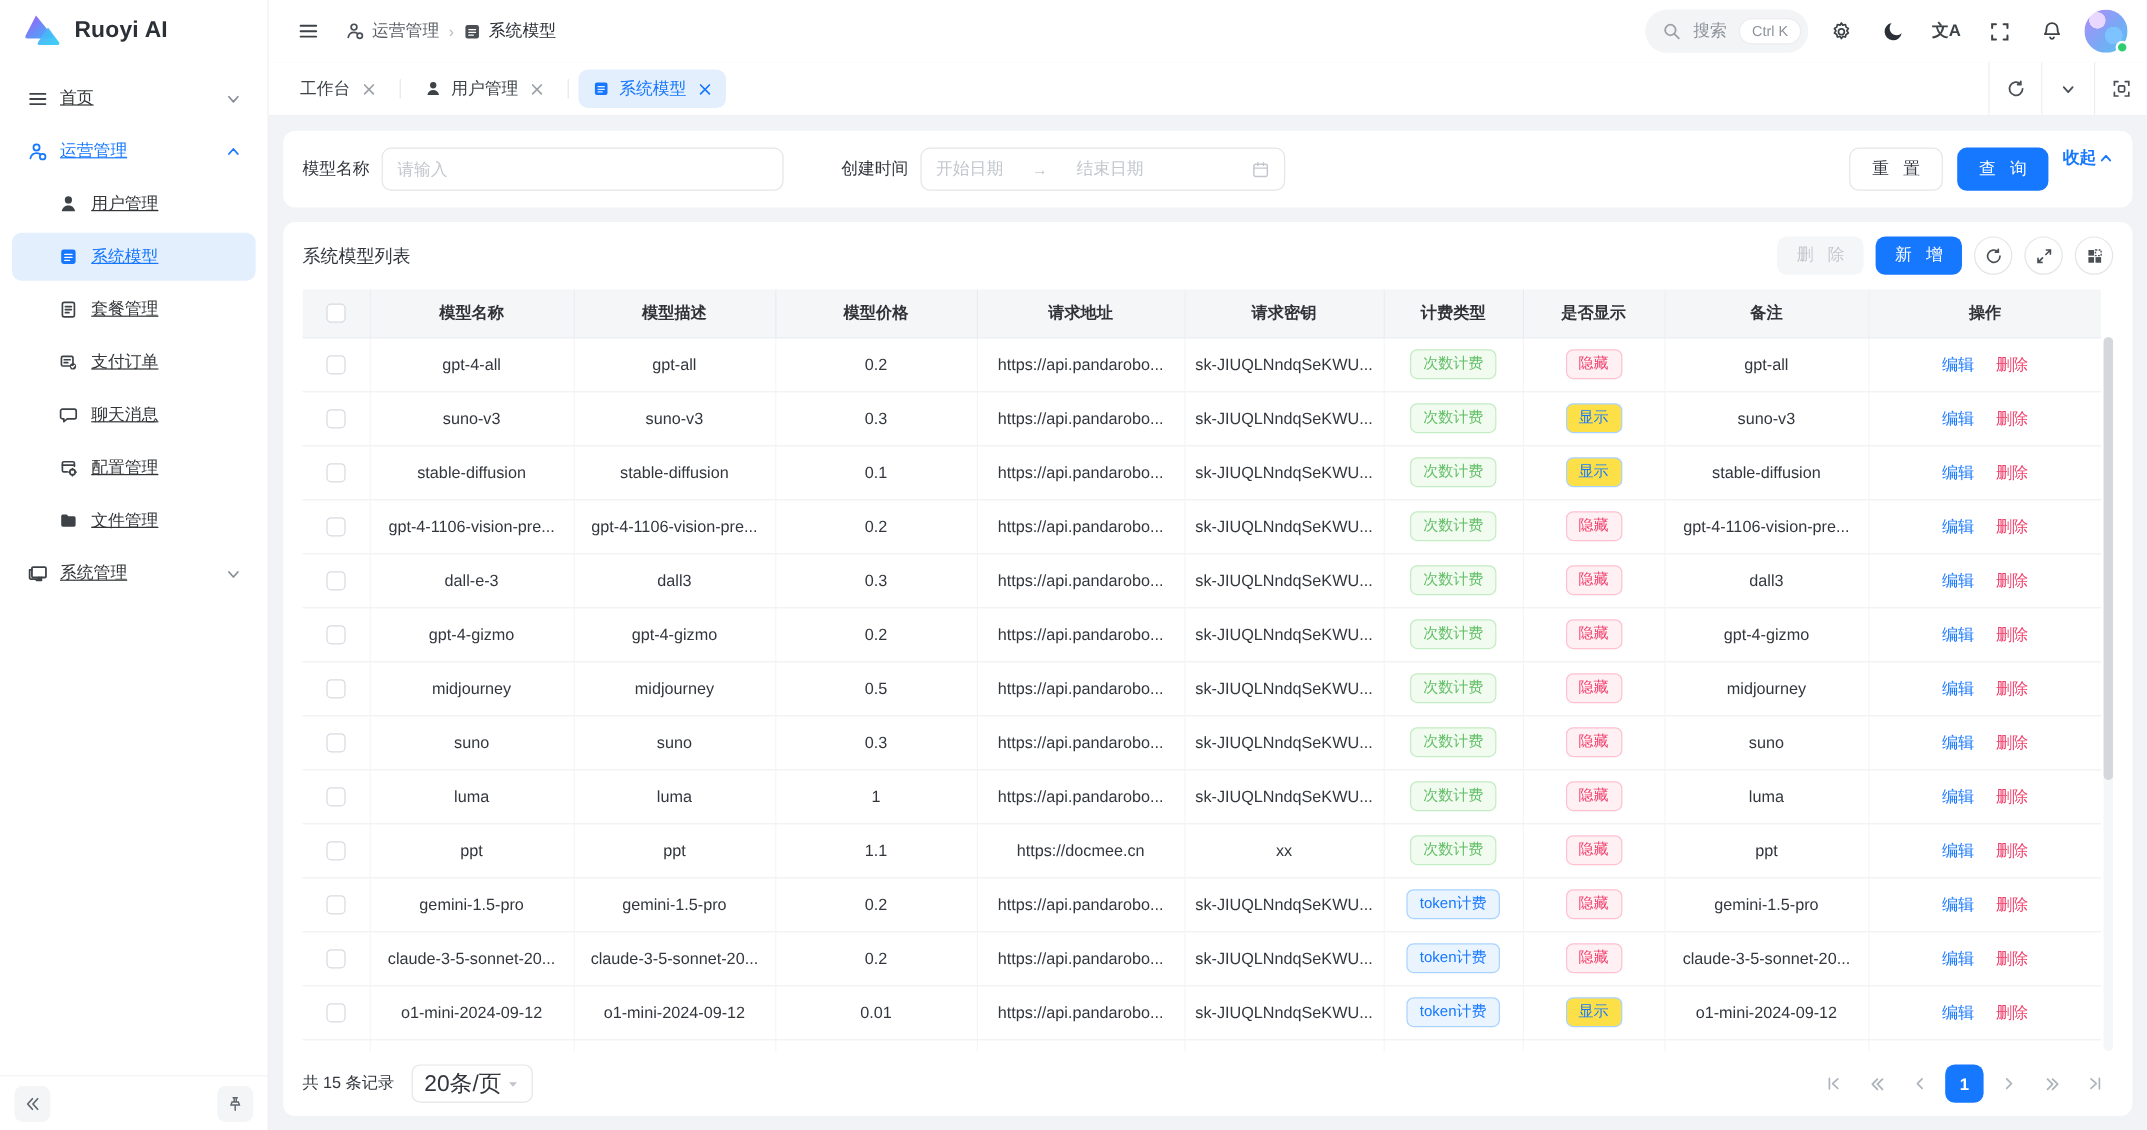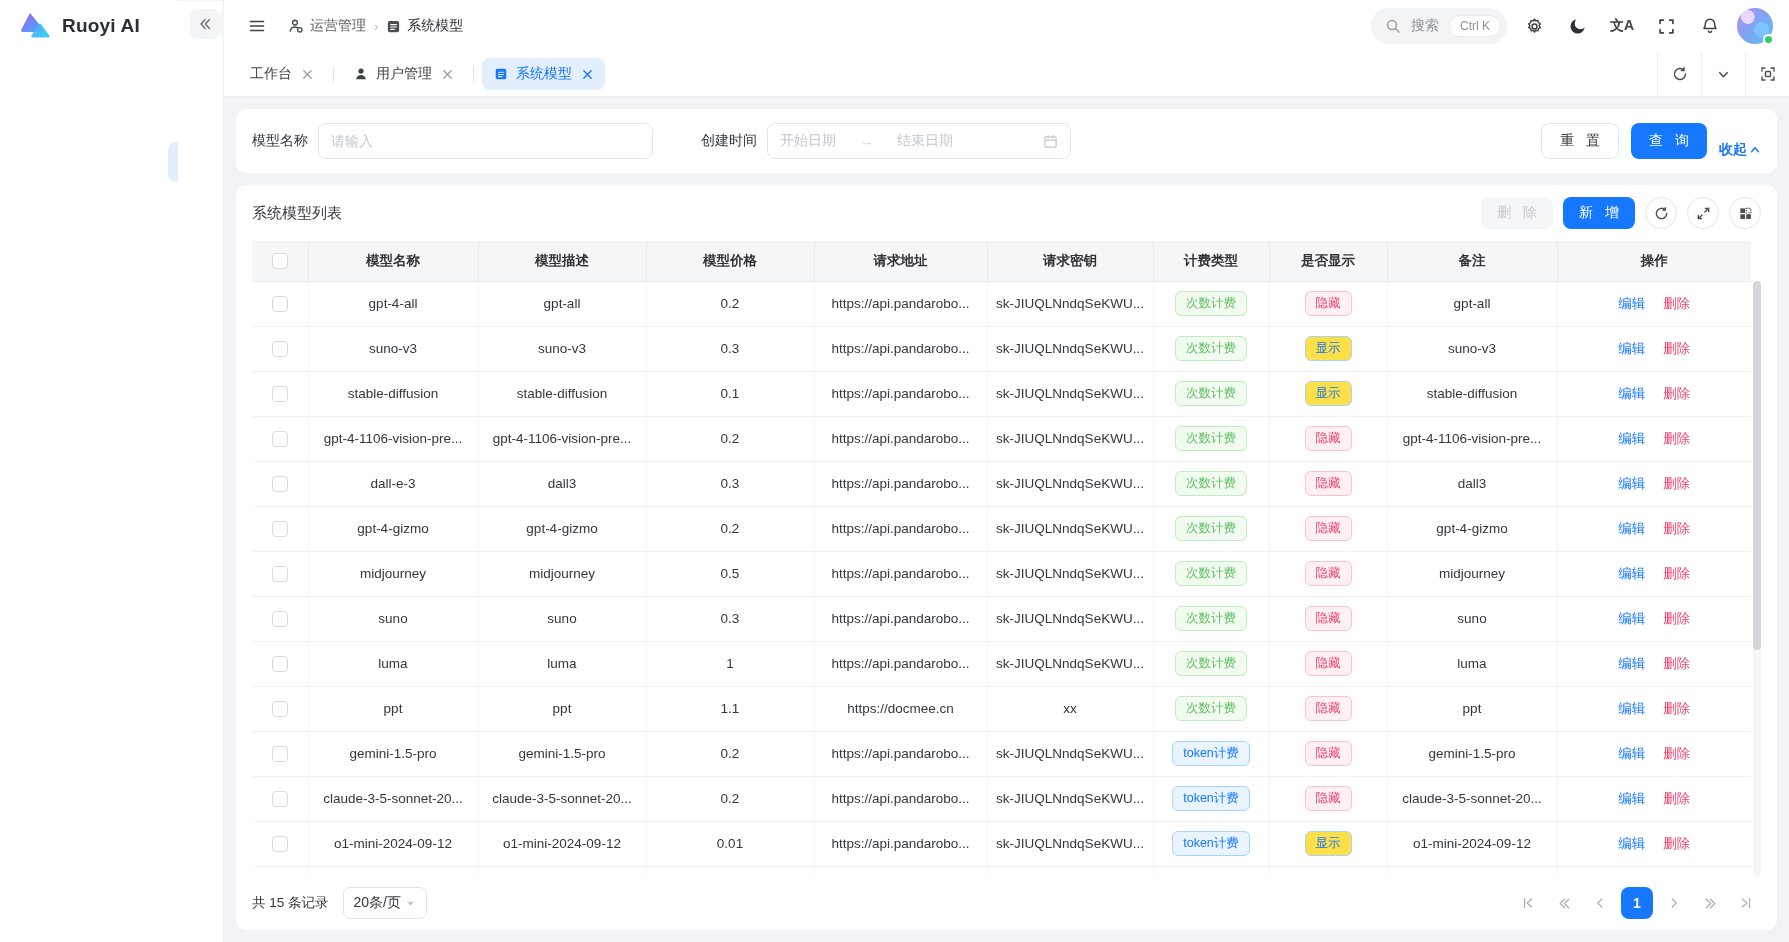--- a/index.html
+++ b/index.html
@@ -6,21 +6,21 @@
     --primary:#1677ff; --primary-bg:#e8f1fe; --text:#333639; --text-sub:#666;
     --muted:#9aa0a6; --border:#e5e6eb; --line:#f0f0f0; --page-bg:#f1f3f7;
     --danger:#f1416c;
   }
   *{box-sizing:border-box; margin:0; padding:0;}
   html,body{width:1789px; height:942px; overflow:hidden;}
   body{font-family:"Liberation Sans","DejaVu Sans",sans-serif; font-size:14px; color:var(--text); background:var(--page-bg);}
   .app{display:flex; width:1789px; height:942px;}
 
   
-  .sidebar{width:224px; background:#fff; border-right:1px solid #ededf0; display:flex; flex-direction:row; flex-shrink:0;}
+  .sidebar{width:224px; background:#fff; border-right:1px solid #ededf0; display:flex; flex-direction:column; flex-shrink:0;}
   .logo{height:52px; display:flex; align-items:center; gap:10px; padding:0 18px; flex-shrink:0;}
   .logo-name{font-size:19px; font-weight:700; color:#2b2f36; letter-spacing:.2px;}
   .menu{flex:1; padding:10px 10px; display:flex; flex-direction:column; gap:4px; overflow:hidden;}
   .menu-item{height:40px; border-radius:8px; display:flex; align-items:center; gap:10px; padding:0 12px; color:var(--text); cursor:pointer; flex-shrink:0;text-decoration:underline;}
   .menu-item .mi-ico{width:18px; height:18px; display:flex; align-items:center; justify-content:center; color:#3d4247; flex-shrink:0;}
   .menu-item .mi-label{font-size:14px;}
   .menu-item .mi-chev{margin-left:auto; color:#8a9099; display:flex;}
   .menu-item.child{padding-left:38px;}
   .menu-item.blue, .menu-item.blue .mi-ico, .menu-item.blue .mi-chev{color:var(--primary);}
   .menu-item.active{background:#e3effd; color:var(--primary); font-weight:500;}
@@ -66,21 +66,21 @@
   
   .filter-card{background:#fff; border-radius:10px; padding:14px 16px; display:flex; align-items:center; flex-shrink:0;}
   .f-label{font-size:14px; color:#33373d; margin-right:10px; white-space:nowrap;}
   .f-input{width:335px; height:36px; border:1px solid #e3e5e8; border-radius:8px; padding:0 12px; font-size:14px; color:#333; outline:none; font-family:inherit;}
   .f-input::placeholder{color:#c3c7cd;}
   .f-gap{width:48px;}
   .date-range{width:304px; height:36px; border:1px solid #e3e5e8; border-radius:8px; display:flex; align-items:center; padding:0 12px; gap:10px; color:#c3c7cd; cursor:text;}
   .date-range .dr-ph{font-size:14px;}
   .date-range .dr-arrow{color:#c3c7cd; font-size:13px; margin:0 14px;}
   .date-range .dr-cal{margin-left:auto; display:flex; color:#c3c7cd;}
-  .filter-actions{margin-left:auto; display:flex; align-items:flex-end; gap:12px;}
+  .filter-actions{margin-left:auto; display:flex; align-items:flex-start; gap:12px;}
   .btn{height:36px; padding:0 18px; border-radius:8px; font-size:14px; display:flex; align-items:center; justify-content:center; cursor:pointer; white-space:nowrap; border:none; font-family:inherit;}
   .btn-ghost{background:#fff; border:1px solid #e3e5e8; color:#33373d; letter-spacing:4px; padding-right:14px;}
   .btn-primary{background:var(--primary); color:#fff; letter-spacing:4px; padding-right:14px; font-weight:500;}
   .collapse-link{color:var(--primary); font-weight:600; display:flex; align-items:center; gap:2px; cursor:pointer; white-space:nowrap;}
 
   
   .table-card{background:#fff; border-radius:10px; flex:1; min-height:0; display:flex; flex-direction:column; padding:12px 16px 0;}
   .card-head{display:flex; align-items:center; margin-bottom:12px; flex-shrink:0;}
   .card-title{font-size:15px; color:#33373d;}
   .card-tools{margin-left:auto; display:flex; align-items:center; gap:10px;}
@@ -101,21 +101,21 @@
   .tag-hidden{background:#fff0f4; border-color:#ffc0d0; color:var(--danger);}
   .tag-show{background:#fde047; border-color:#a9d3ff; color:var(--primary);}
   .op-link{cursor:pointer; font-weight:500;}
   .op-edit{color:var(--primary); margin-right:18px;}
   .op-del{color:var(--danger);}
   .vscroll{position:absolute; top:40px; right:0; bottom:0; width:8px; background:#f5f6f8; border-radius:4px;}
   .vscroll .thumb{position:absolute; top:0; width:8px; height:62%; background:#d4d7dc; border-radius:4px;}
 
   .card-foot{height:54px; display:flex; align-items:center; flex-shrink:0;}
   .total-text{font-size:13.5px; color:#33373d;}
-  .page-size{margin-left:14px; height:32px; border:1px solid #e3e5e8; border-radius:7px; display:flex; align-items:center; gap:4px; padding:0 10px; font-size:14px; color:#33373d; cursor:pointer;}
+  .page-size{margin-left:14px; height:32px; border:1px solid #e3e5e8; border-radius:7px; display:flex; align-items:center; gap:4px; padding:0 10px; font-size:19px; color:#33373d; cursor:pointer;}
   .page-size .ps-caret{color:#c0c4cb; display:flex;}
   .pager{margin-left:auto; display:flex; align-items:center; gap:6px;}
   .pg-btn{width:30px; height:30px; display:flex; align-items:center; justify-content:center; color:#adb3bb; cursor:pointer;}
   .pg-cur{width:32px; height:32px; border-radius:8px; background:var(--primary); color:#fff; display:flex; align-items:center; justify-content:center; font-weight:600; font-size:14px; cursor:pointer;}
 </style>
 </head>
 <body>
 
 <div class="app">
 

